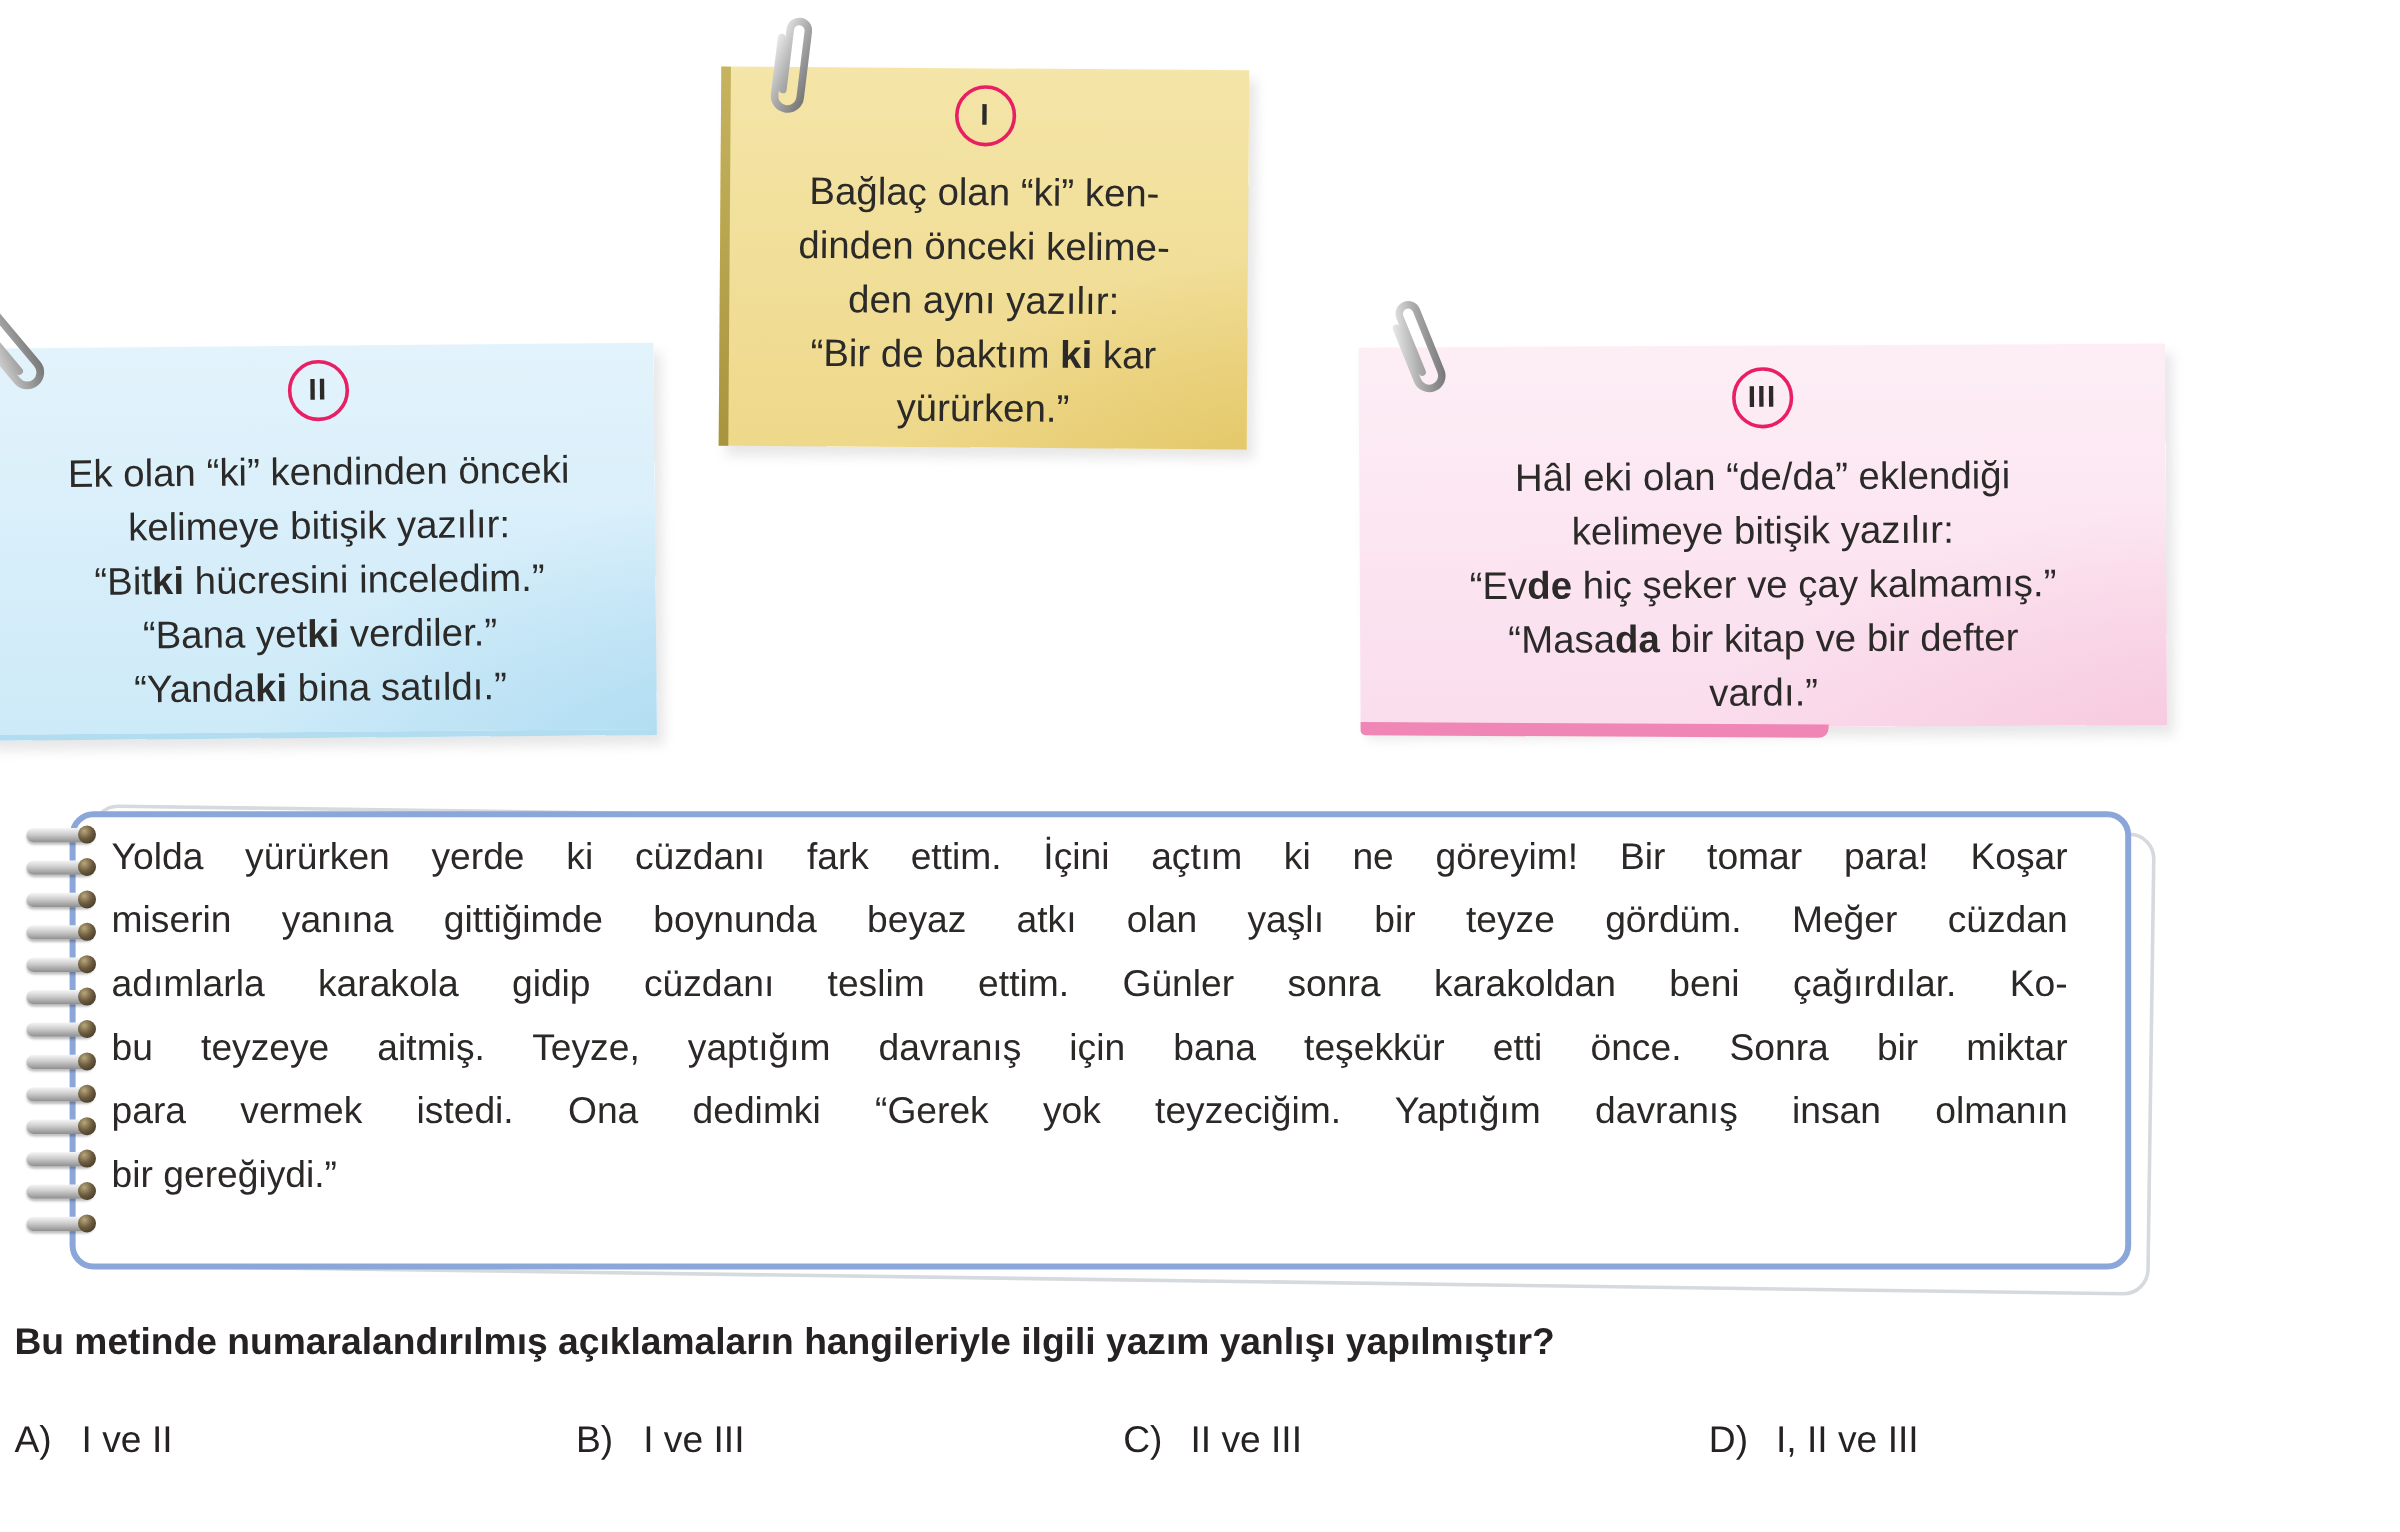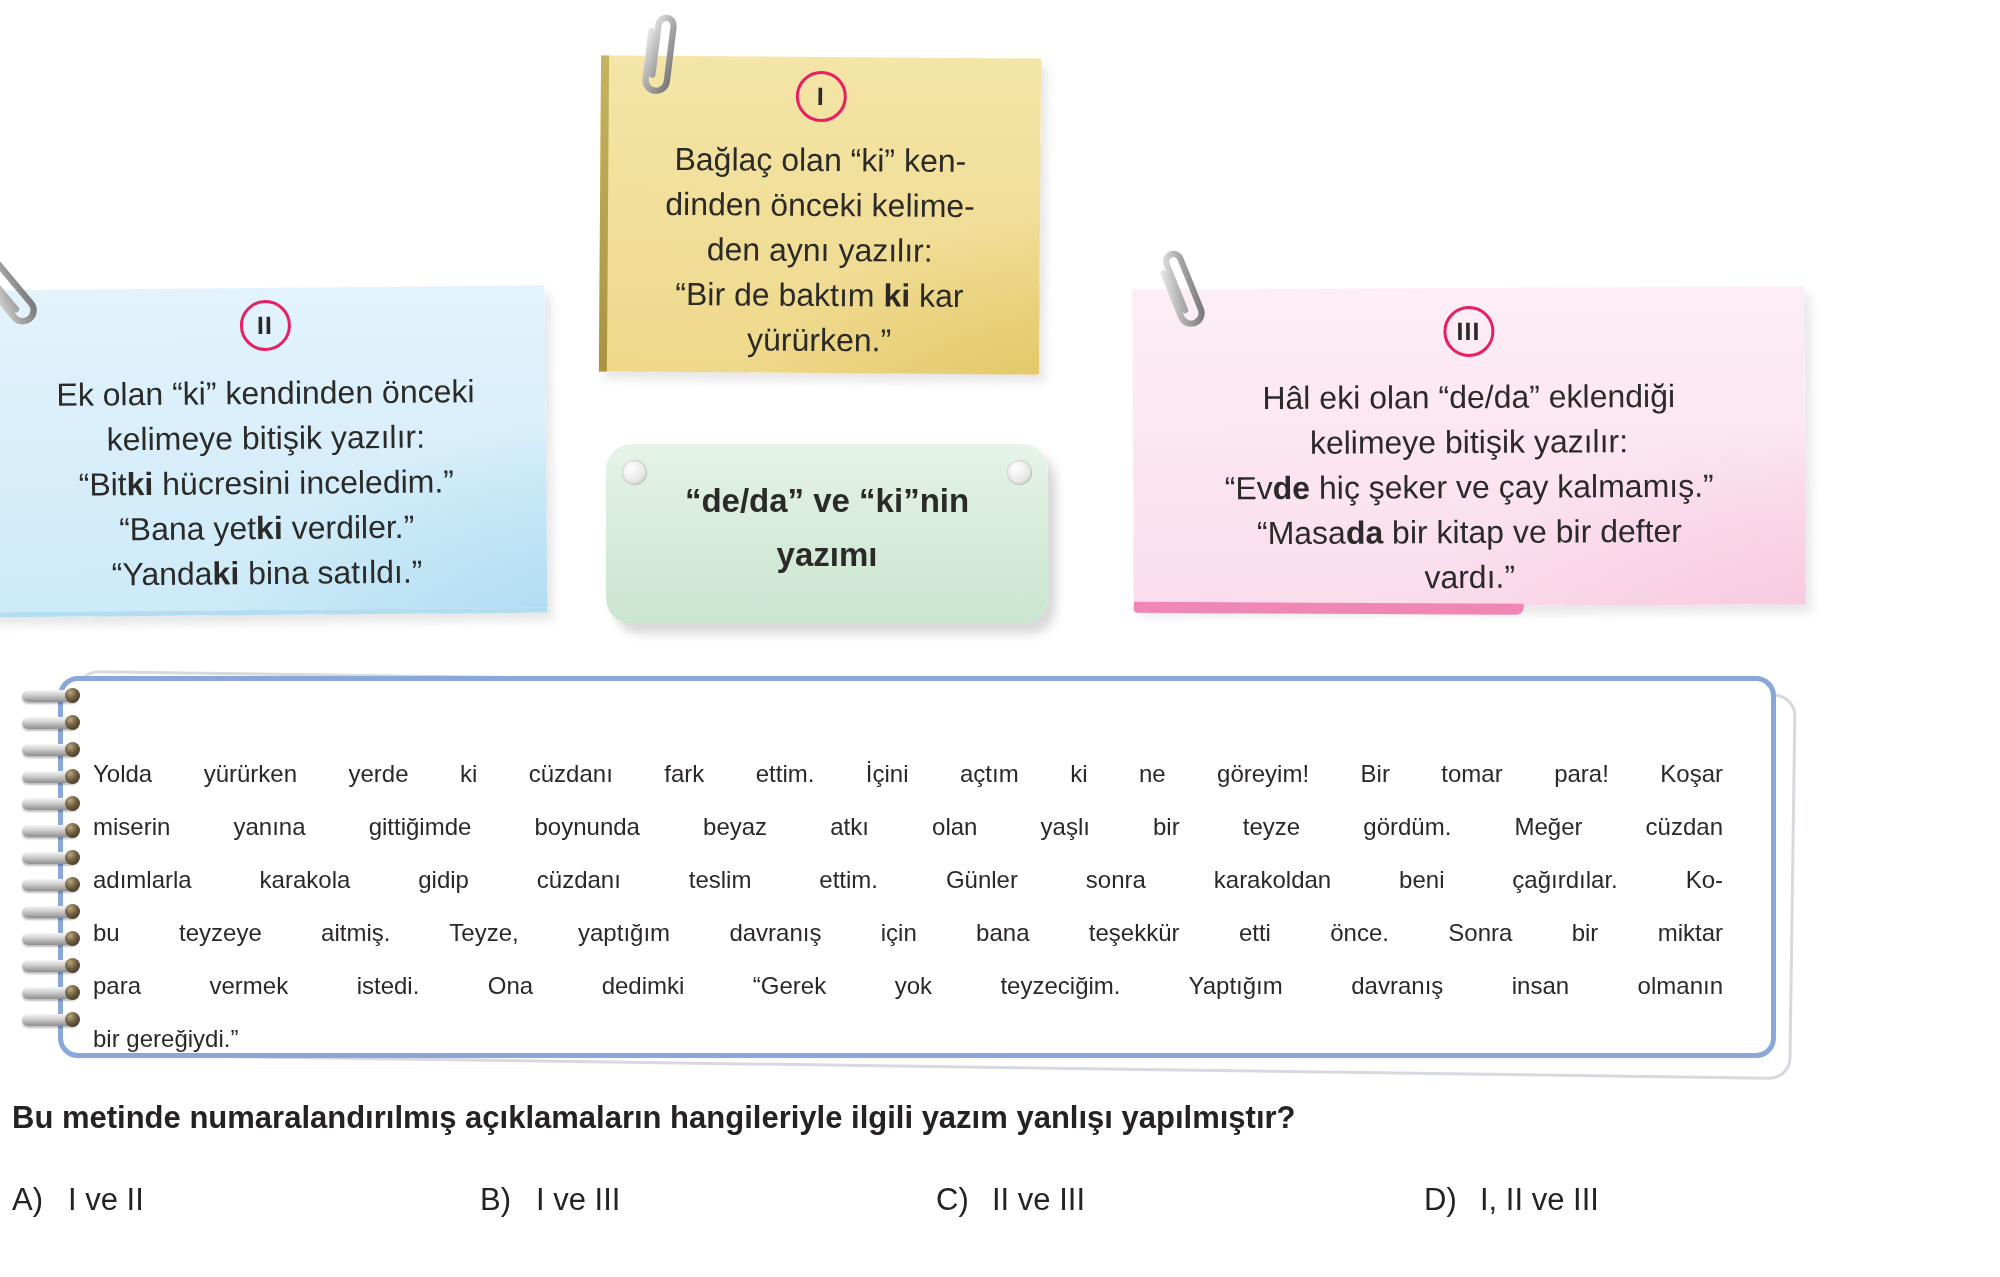--- a/index.html
+++ b/index.html
@@ -50,21 +50,21 @@
   .pin{position:absolute;top:16px;width:25px;height:25px;border-radius:50%;
     background:radial-gradient(circle at 35% 32%, #ffffff 0%, #e9e9e9 55%, #b9c4bc 100%);
     box-shadow:inset 0 0 2px rgba(0,0,0,.35);}
   .pin-left{left:16px;} .pin-right{right:16px;}
 
   
   .nb-ghost{position:absolute;left:74px;top:682px;width:1714px;height:380px;background:#fff;
     border:3px solid #d6d9dd;border-radius:22px;transform:rotate(.8deg);}
   .notebook{position:absolute;left:58px;top:676px;width:1718px;height:382px;background:#fff;
     border:5px solid #8ba7da;border-radius:20px;box-sizing:border-box;}
-  .nb-text{padding:30px 48px 0 30px;font-size:24px;line-height:53px;color:#2b2827;margin-top:36px;}
+  .nb-text{padding:6px 48px 0 30px;font-size:31px;line-height:53px;color:#2b2827;}
   .nb-line{text-align:justify;text-align-last:justify;}
   .nb-line:last-child{text-align-last:auto;}
 
   .rings{position:absolute;left:22px;top:690px;display:flex;flex-direction:column;gap:15px;}
   .ring{width:56px;height:12px;border-radius:7px;position:relative;
     background:linear-gradient(180deg,#f6f6f6 0%,#cdcdcd 45%,#8e8e8e 100%);
     box-shadow:0 2px 2px rgba(0,0,0,.25);}
   .ring::after{content:"";position:absolute;right:-2px;top:-2px;width:15px;height:15px;border-radius:50%;
     background:radial-gradient(circle at 35% 30%, #b9a77d 0%, #6d5c3f 45%, #332a1d 100%);}
 
@@ -142,26 +142,20 @@
     <div class="badge">III</div>
     <div class="note-text">
       <div><span>Hâl eki olan “de/da” eklendiği</span></div>
       <div><span>kelimeye bitişik yazılır:</span></div>
       <div><span>“Ev</span><span style="font-weight: bold;">de</span><span> hiç şeker ve çay kalmamış.”</span></div>
       <div><span>“Masa</span><span style="font-weight: bold;">da</span><span> bir kitap ve bir defter</span></div>
       <div><span>vardı.”</span></div>
     </div>
   </div>
 
-  <div class="tag">
-    <span class="pin pin-left"></span>
-    <span class="pin pin-right"></span>
-    <div>“de/da” ve “ki”nin</div>
-    <div>yazımı</div>
-  </div>
 
   <svg id="clip1" class="clip" viewBox="0 0 44 92">
     <defs>
         <linearGradient id="cg1" x1="0" y1="0" x2="1" y2="1">
       <stop offset="0" stop-color="#ececec"></stop>
           <stop offset=".5" stop-color="#ababab"></stop>
           <stop offset="1" stop-color="#787878"></stop>
     </linearGradient>
       </defs>
     <path d="M14 24 V62 a8.5 8.5 0 0 0 17 0 V18 a6 6 0 0 0 -12 0 v40" fill="none" stroke="url(#cg1)" stroke-width="5" stroke-linecap="round"></path>

